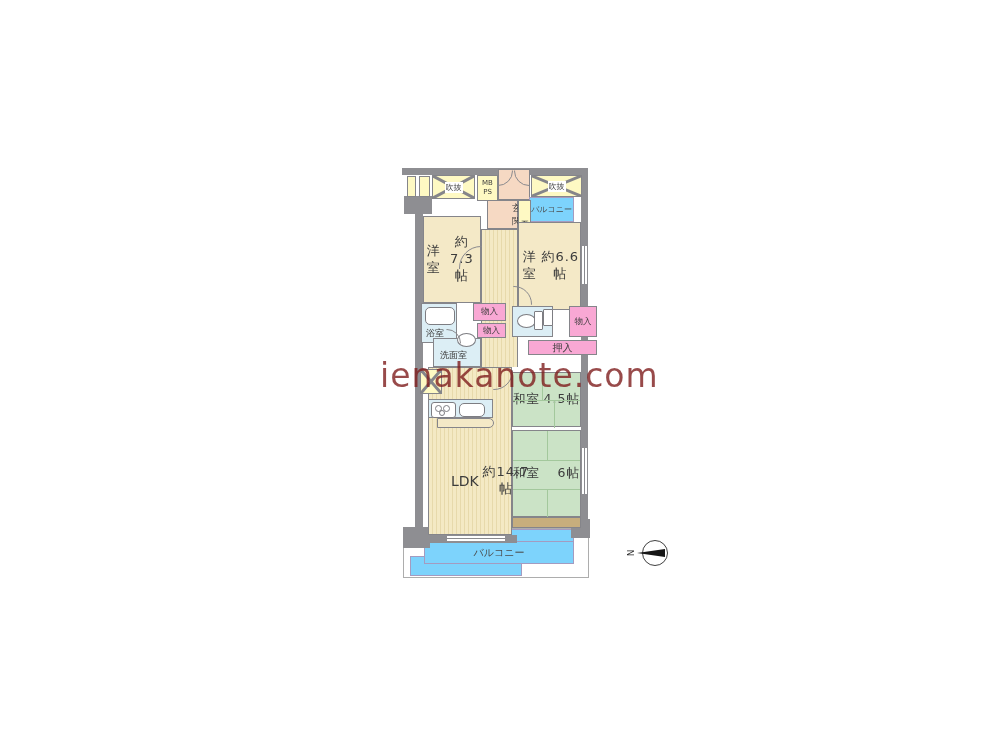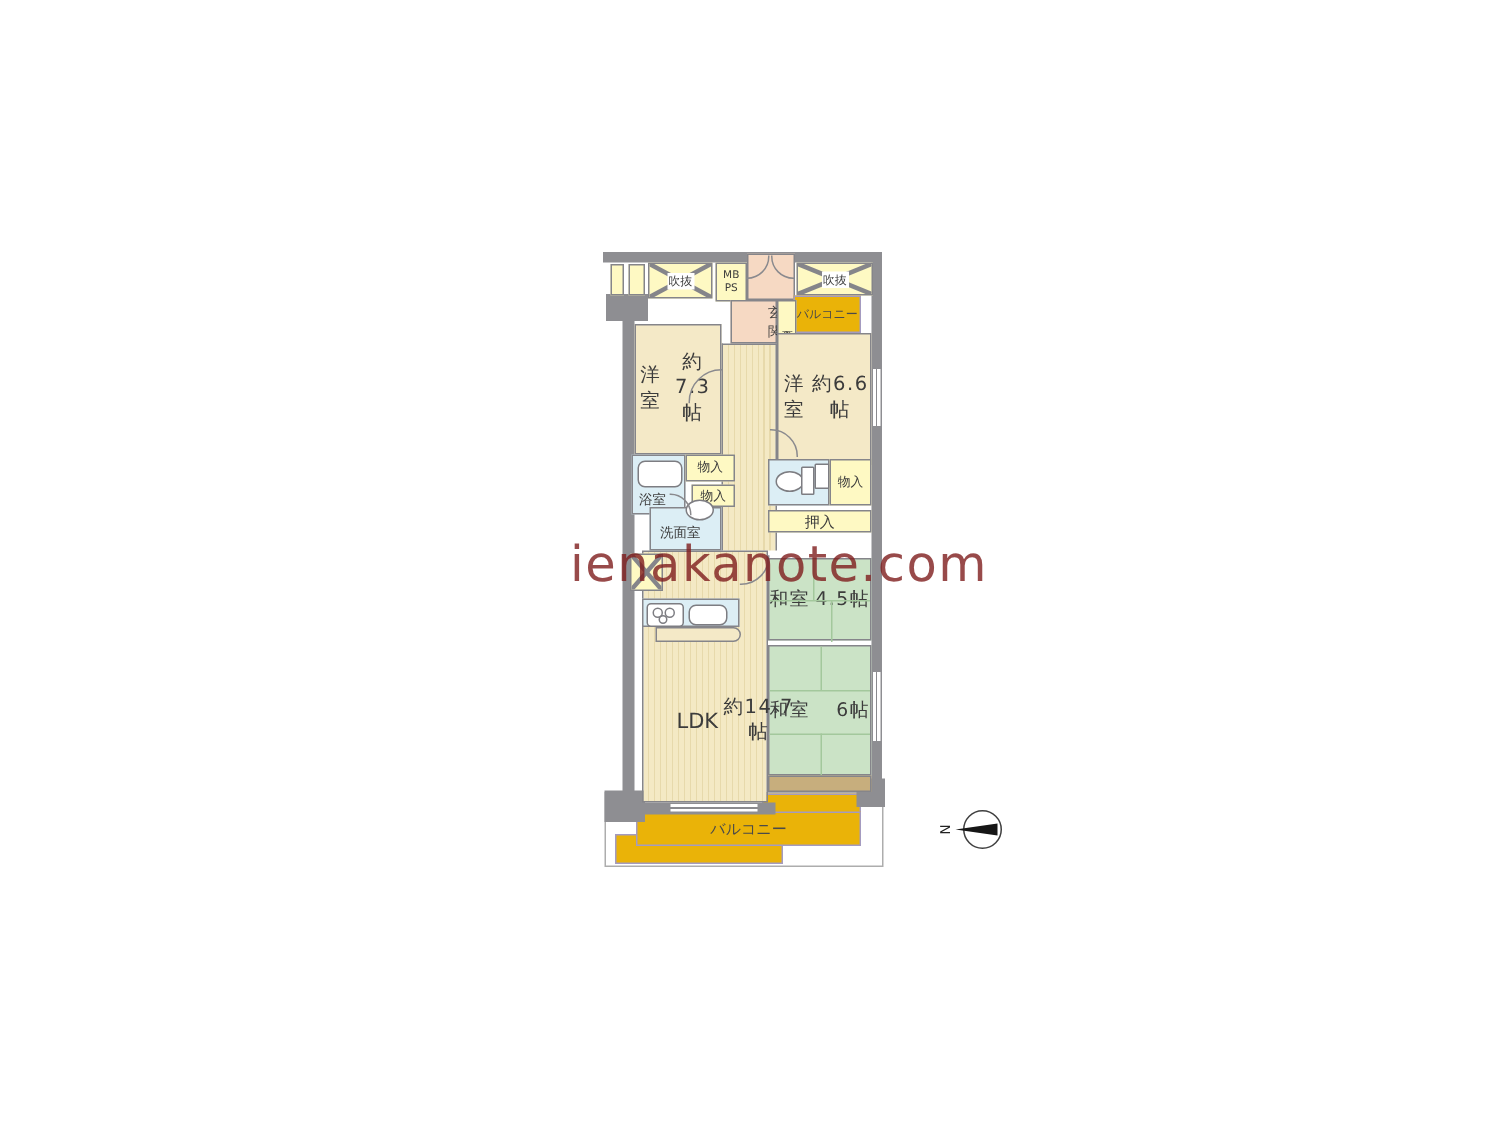--- a/index.html
+++ b/index.html
@@ -4,23 +4,23 @@
 <style>
   html,body{margin:0;padding:0;background:#fff;}
   #canvas{position:relative;width:1000px;height:750px;background:#fff;overflow:hidden;
           font-family:"DejaVu Sans",sans-serif;color:#3c3c3c;}
   .abs{position:absolute;box-sizing:border-box;}
   .wall{background:#8E8E92;}
   .room{border:1px solid #85858a;}
   .cream{background:#F4E9C7;}
   .stripes{background:repeating-linear-gradient(90deg,#F4E9C4 0px,#F4E9C4 3px,#E7D9AB 3px,#E7D9AB 4px);}
   .green{background:#CBE3C6;}
-  .pink{background:#fef9c3;}
+  .pink{background:#f9a8d4;margin-left:16px;}
   .blue{background:#DCEEF5;}
-  .purple{background:#eab308;border:1px solid #A49BC0;}
+  .purple{background:#7dd3fc;border:1px solid #A49BC0;}
   .salmon{background:#F6D9C3;padding-left:28px;}
   .tan{background:#C7AE7D;border:1px solid #85858a;}
   .whitebox{background:#fef9c3;border:1px solid #85858a;}
   .roomlabel{display:flex;flex-direction:row;align-items:center;justify-content:space-between;
              width:100%;height:100%;font-size:13px;line-height:1.3;letter-spacing:1px;text-align:center;}
   .small{font-size:9px;letter-spacing:0;}
   .tiny{font-size:7px;letter-spacing:0;}
   .center{display:flex;align-items:center;justify-content:center;text-align:center;}
   .vtext{writing-mode:vertical-rl;text-orientation:upright;}
   .hatch-label{position:relative;z-index:2;background:#fff;padding:0 1px;font-size:8px;}

